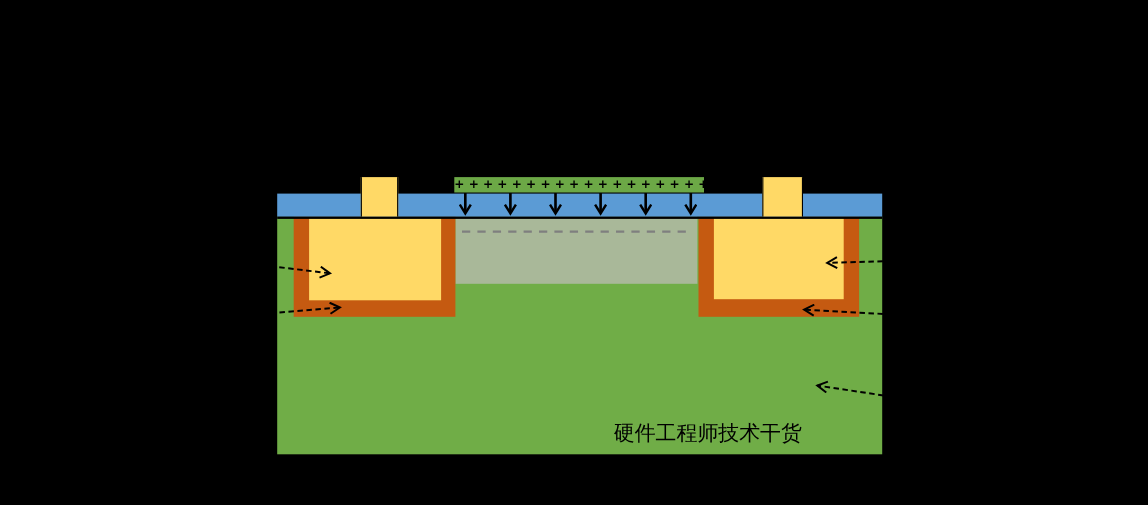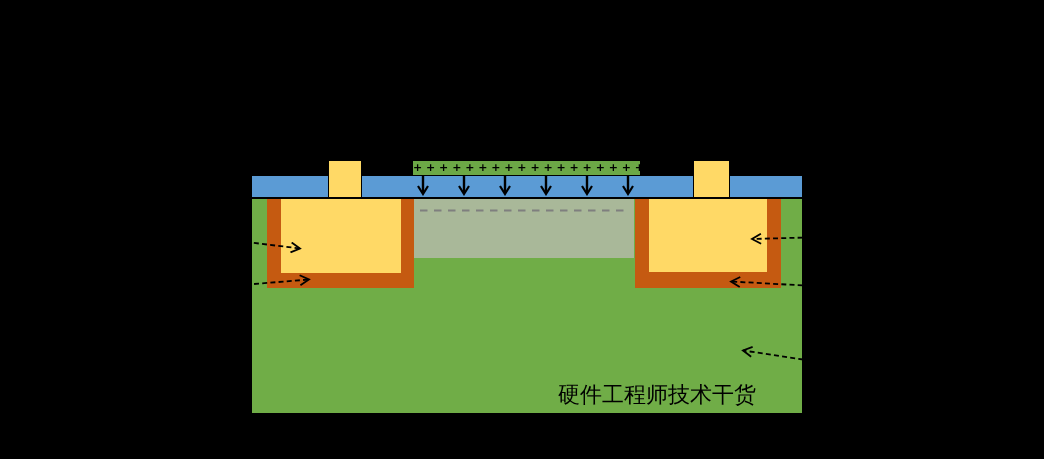--- a/index.html
+++ b/index.html
@@ -25,21 +25,21 @@
   .surface-line{background:var(--annotation-black,#000);}
   .gate{
     background:var(--gate-green,#70AD47);
     color:var(--annotation-black,#000);
     font-size:11px;line-height:14px;font-weight:bold;
     text-align:center;white-space:nowrap;overflow:hidden;
     letter-spacing:0px;
   }
   .watermark{
     color:var(--annotation-black,#000);
-    font-size:22px;line-height:25px;
+    font-size:19px;line-height:25px;
     white-space:nowrap;
   }
   svg.overlay{position:absolute;left:0;top:0;pointer-events:none;}
   .field-arrow{stroke:var(--annotation-black,#000);stroke-width:2.4;fill:none;}
   .pointer-arrow{stroke:var(--annotation-black,#000);stroke-width:1.8;fill:none;stroke-dasharray:5 3.2;}
   .channel-dash{stroke:var(--dashed-line-gray,#7F7F7F);stroke-width:2;fill:none;stroke-dasharray:7.5 6.5;}
   .marker-stroke{stroke:var(--annotation-black,#000);fill:none;}
 </style>
 </head>
 <body>

